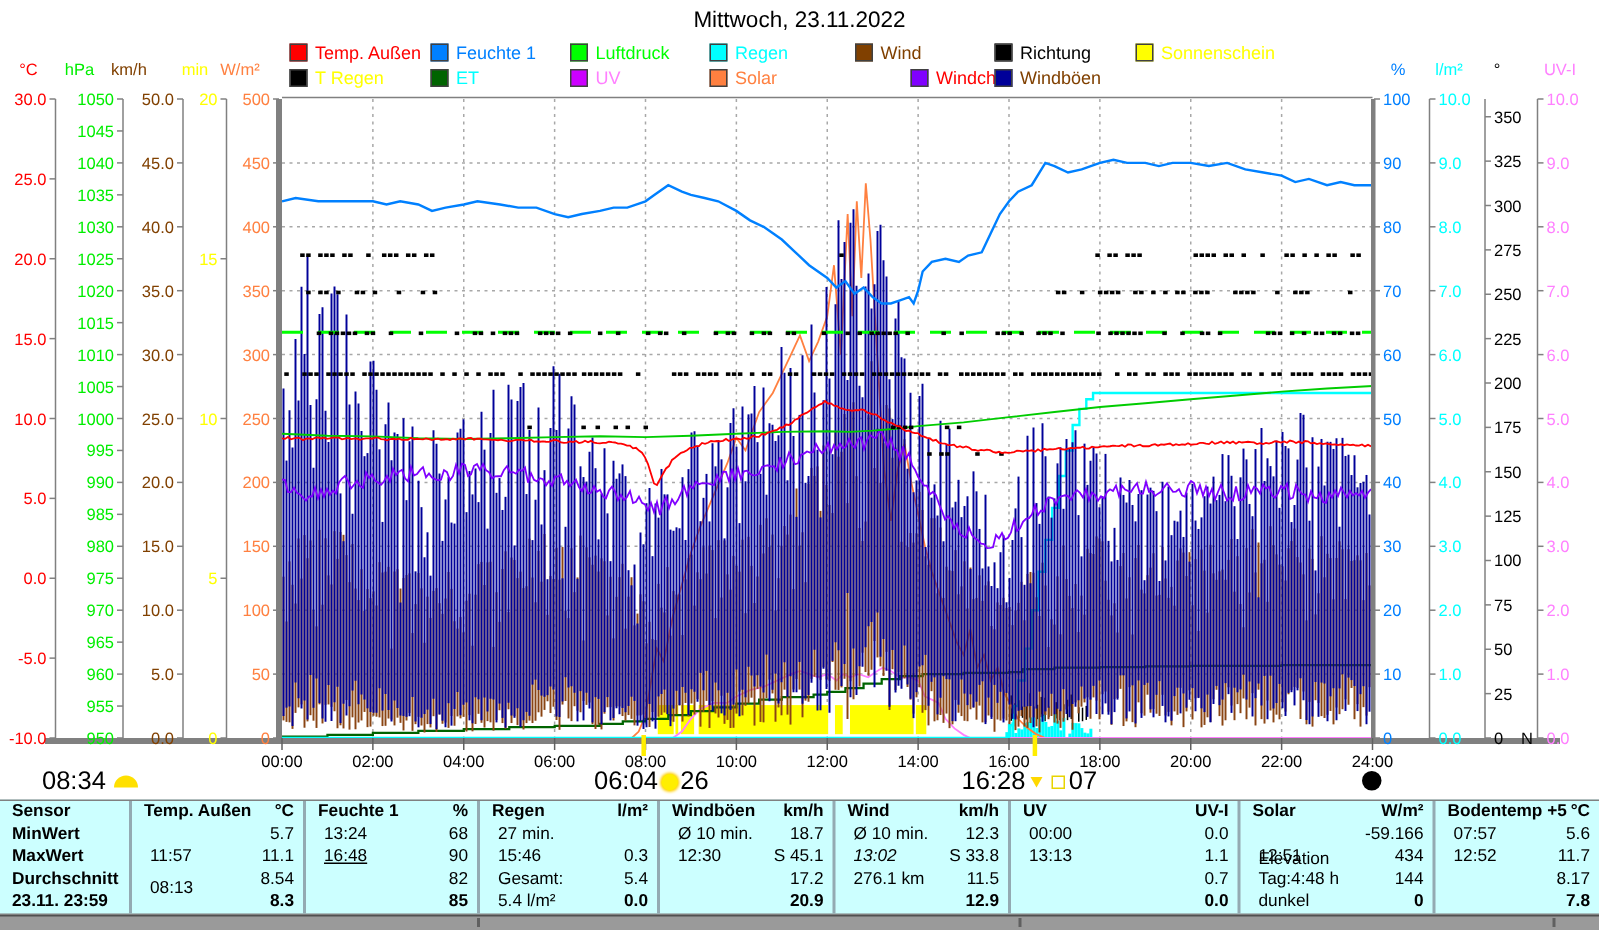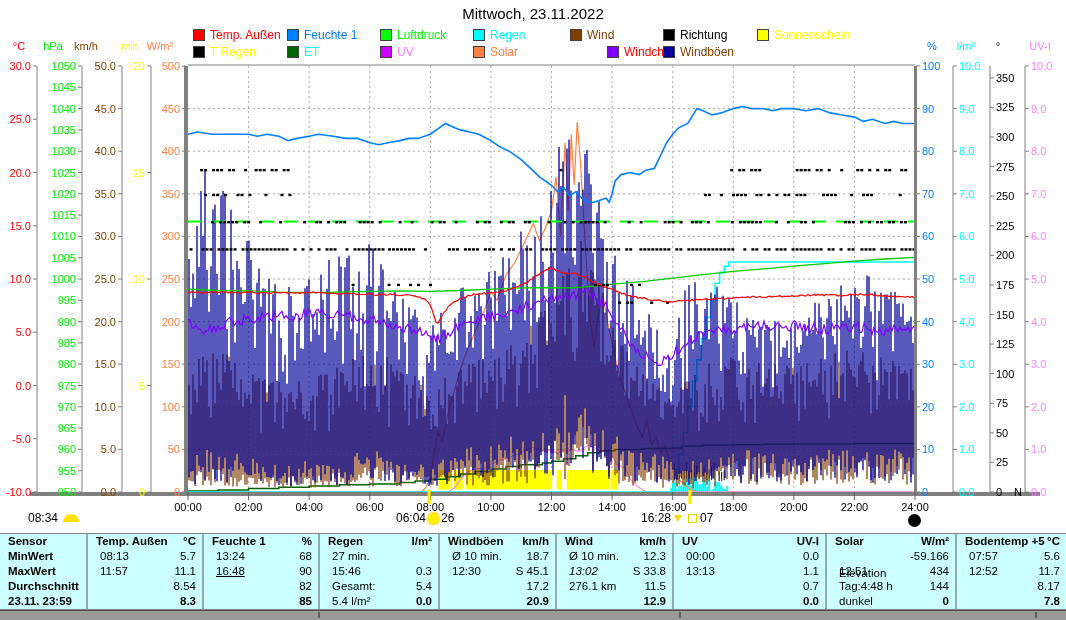--- a/index.html
+++ b/index.html
@@ -1,21 +1,21 @@
 <!DOCTYPE html>
 <html><head>
 <meta charset="utf-8">
 <style>
   html,body{margin:0;padding:0}
   body{width:1066px;height:620px;background:#fff;font-family:"Liberation Sans",sans-serif;position:relative;overflow:hidden}
   .title{position:absolute;top:5px;left:0;width:100%;text-align:center;font-size:15px;color:#000}
   .legend-item{position:absolute;height:12px;display:flex;align-items:center;font-size:12px;white-space:nowrap}
   .legend-box{width:10px;height:10px;border:1px solid #404040;margin-right:5px;flex:0 0 auto}
   #chart-svg{position:absolute;left:0;top:0}
-  .annot{position:absolute;font-size:12px;color:#000;display:flex;align-items:center;white-space:nowrap}
+  .annot{position:absolute;font-size:17px;color:#000;display:flex;align-items:center;white-space:nowrap}
   .sun-half{width:16px;height:8px;background:#ffe000;border-radius:8px 8px 0 0;margin-left:5px}
   .sun-dot{width:11px;height:11px;background:#ffee00;border-radius:50%;box-shadow:0 0 2px 1px #ffd000;margin:0 2px}
   .down-arrow{width:0;height:0;border-left:4px solid transparent;border-right:4px solid transparent;border-top:7px solid #ffd800;margin:0 3px}
   .sq{width:7px;height:7px;border:1px solid #e8d400;margin:0 3px}
   .moon{position:absolute;width:13px;height:13px;background:#000;border-radius:50%}
   .table-wrap{position:absolute;left:0;top:533px;width:1066px;height:77px;background:#ccffff;border-top:1px solid #808080;border-bottom:1px solid #808080;display:flex;box-sizing:border-box}
   .tcol{box-sizing:border-box;height:100%}
   .tcol+.tcol{border-left:2px solid #93aab2}
   .trow{height:15px;display:flex;justify-content:space-between;font-size:11.5px;line-height:15px;padding:0 6px 0 8px;color:#000}
   .bold{font-weight:bold}
@@ -1549,21 +1549,21 @@
       <div class="trow bold">
         <span>23.11. 23:59</span>
       </div>
     </div>
     <div class="tcol" style="width: 116px;">
       <div class="trow bold">
         <span>Temp. Außen</span>
         <span>°C</span>
       </div>
       <div class="trow">
-        <span style="padding-left: 4px;">08:13</span>
+        <span style="padding-left: 4px; margin-top: 36px;">08:13</span>
         <span>5.7</span>
       </div>
       <div class="trow">
         <span style="padding-left: 4px;">11:57</span>
         <span>11.1</span>
       </div>
       <div class="trow">
         <span style="padding-left: 4px;"></span>
         <span>8.54</span>
       </div>

